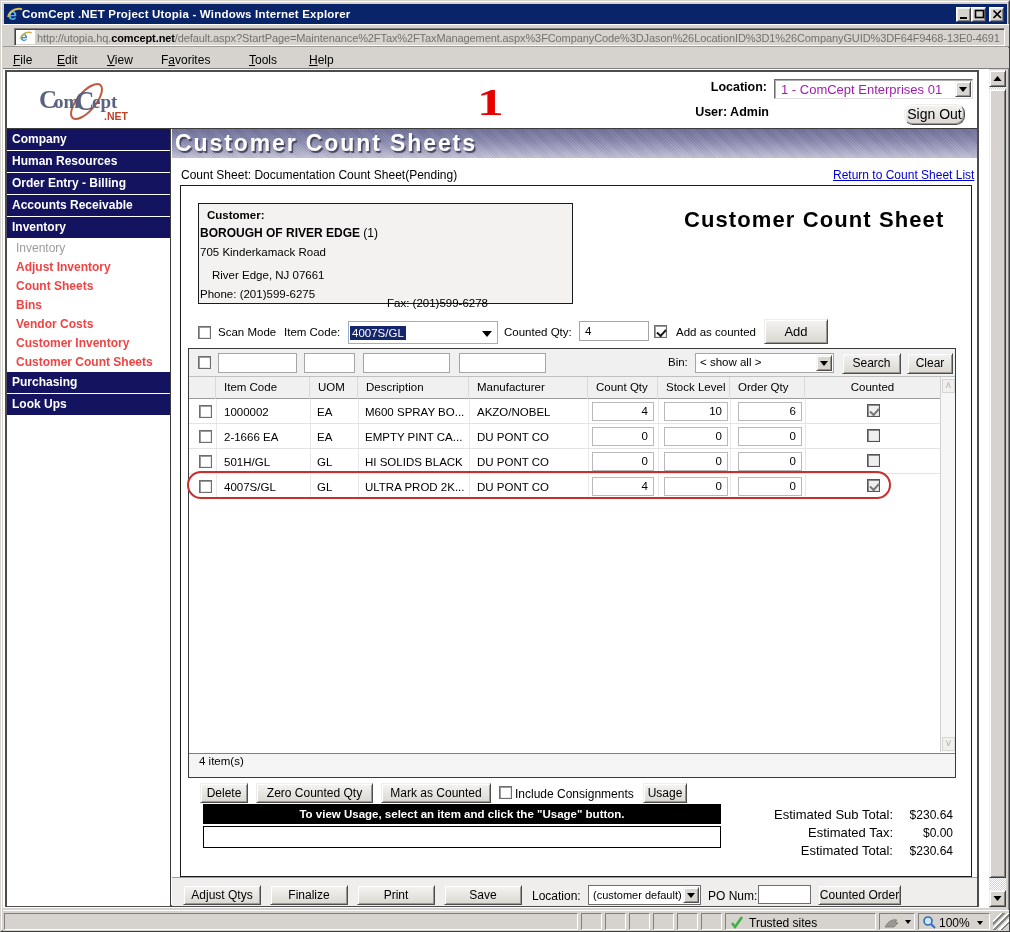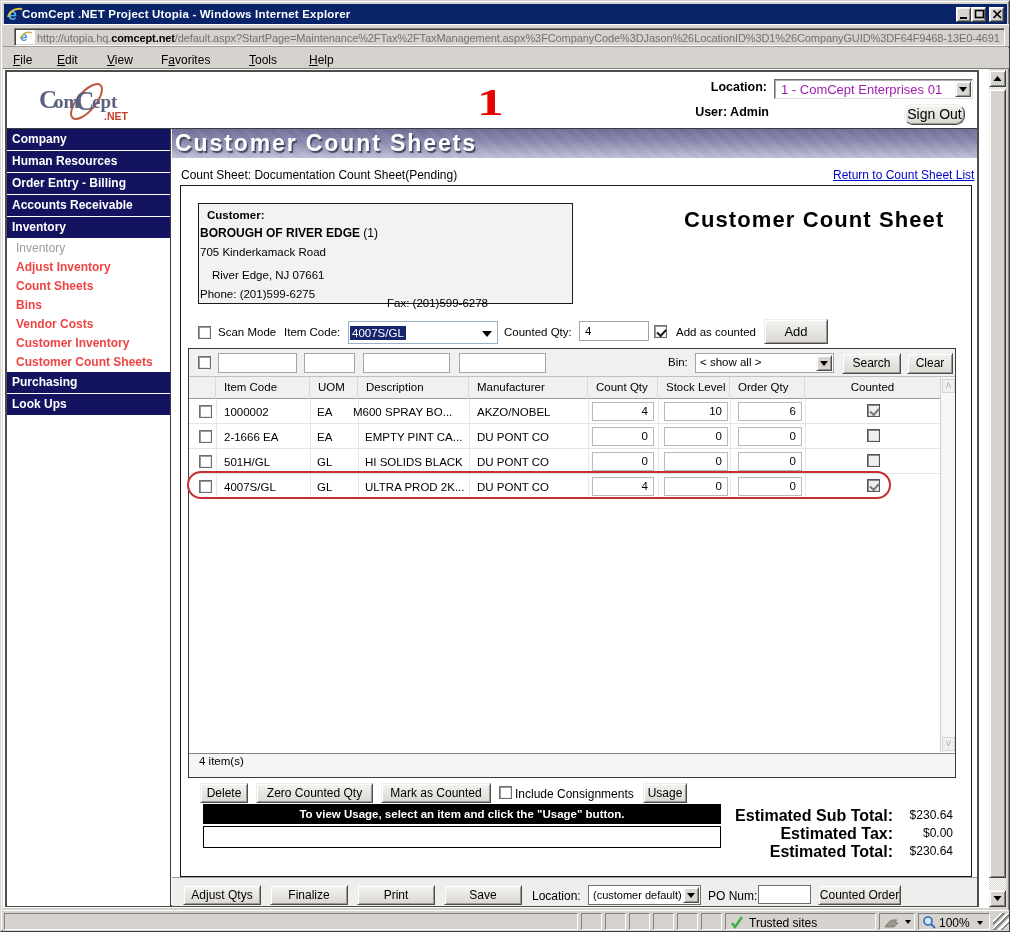--- a/index.html
+++ b/index.html
@@ -84,21 +84,21 @@
   background-image:linear-gradient(#e8e8e8,#e8e8e8),linear-gradient(#e8e8e8,#e8e8e8),linear-gradient(#e8e8e8,#e8e8e8),linear-gradient(#e8e8e8,#e8e8e8),linear-gradient(#e8e8e8,#e8e8e8),linear-gradient(#e8e8e8,#e8e8e8),linear-gradient(#e8e8e8,#e8e8e8),linear-gradient(#e8e8e8,#e8e8e8);
   background-position:27px 0,121px 0,169px 0,280px 0,399px 0,469px 0,541px 0,616px 0;
   background-size:1px 100%; background-repeat:no-repeat; }
 .ninput { position:absolute; top:3px; height:19px; background:#fff; border:1px solid #b9b9b9; font-size:11.5px; text-align:right; padding-right:5px; line-height:17px;}
 .redoval { position:absolute; left:186px; top:470px; width:704px; height:28px; border:2px solid #c53030; border-radius:14px; }
 .gsb { position:absolute; left:751px; top:28px; width:15px; height:375px; background:#f6f6f6; border-left:1px solid #d0d0d0;}
 .chev { position:absolute; left:1px; width:13px; height:14px; background:#f0efed; border:1px solid #d8d6d2; color:#b0aeaa; font-size:10px; line-height:12px; text-align:center;}
 .gfoot { position:absolute; left:0px; top:404px; width:766px; height:24px; background:#f5f5f5; border-top:1px solid #808080; font-size:11.5px; padding:1px 0 0 10px;}
 .blackbar { position:absolute; left:202px; top:803px; width:518px; height:20px; background:#000; color:#fff; font-weight:bold; font-size:11.5px; text-align:center; line-height:20px;}
 .whitebox { position:absolute; left:202px; top:825px; width:518px; height:22px; background:#fff; border:1px solid #000;}
-.totlbl { position:absolute; width:200px; text-align:right; font-weight:bold; font-size:16px;}
+.totlbl { position:absolute; width:200px; text-align:right; font-weight:normal; font-size:13px;}
 .totval { position:absolute; width:100px; text-align:right; font-size:12px;}
 .bottomstrip { position:absolute; left:171px; top:876px; width:805px; height:29px; background:#efeeec; border-top:1px solid #9c9c9c;}
 </style>
 </head>
 <body>
 <div class="win">
   <div class="titlebar">
     <span class="ticon"><svg width="16" height="16" viewBox="0 0 16 16">
       <text x="1" y="13.5" font-family="Liberation Sans,sans-serif" font-weight="bold" font-size="16" fill="#54b0e8">e</text>
       <path d="M1 11 Q3 5 8 3.5 Q13 2 15 3.5" stroke="#d8c050" stroke-width="2" fill="none"></path>
@@ -224,21 +224,21 @@
       <div class="gc" style="left:280px;top:0;width:119px;height:22px;padding:4px 0 0 8px;">Manufacturer</div>
       <div class="gc" style="left:399px;top:0;width:70px;height:22px;padding:4px 0 0 8px;">Count Qty</div>
       <div class="gc" style="left:469px;top:0;width:72px;height:22px;padding:4px 0 0 8px;">Stock Level</div>
       <div class="gc" style="left:541px;top:0;width:75px;height:22px;padding:4px 0 0 8px;">Order Qty</div>
       <div class="gc" style="left:616px;top:0;width:136px;height:22px;padding:4px 0 0 0;text-align:center;">Counted</div>
     </div>
     <div class="grow" style="top:50px;">
       <div class="cb" style="left:10px;top:6px;"></div>
       <div class="abs" style="left:35px;top:7px;">1000002</div>
       <div class="abs" style="left:128px;top:7px;">EA</div>
-      <div class="abs" style="left:164px;top:7px;">M600 SPRAY BO...</div>
+      <div class="abs" style="left:176px;top:7px;">M600 SPRAY BO...</div>
       <div class="abs" style="left:288px;top:7px;">AKZO/NOBEL</div>
       <div class="ninput" style="left:403px;width:62px;">4</div>
       <div class="ninput" style="left:475px;width:64px;">10</div>
       <div class="ninput" style="left:549px;width:64px;">6</div>
       <div class="cb gray graycheck" style="left:678px;top:5px;"></div>
     </div>
     <div class="grow" style="top:75px;">
       <div class="cb" style="left:10px;top:6px;"></div>
       <div class="abs" style="left:35px;top:7px;">2-1666 EA</div>
       <div class="abs" style="left:128px;top:7px;">EA</div>

